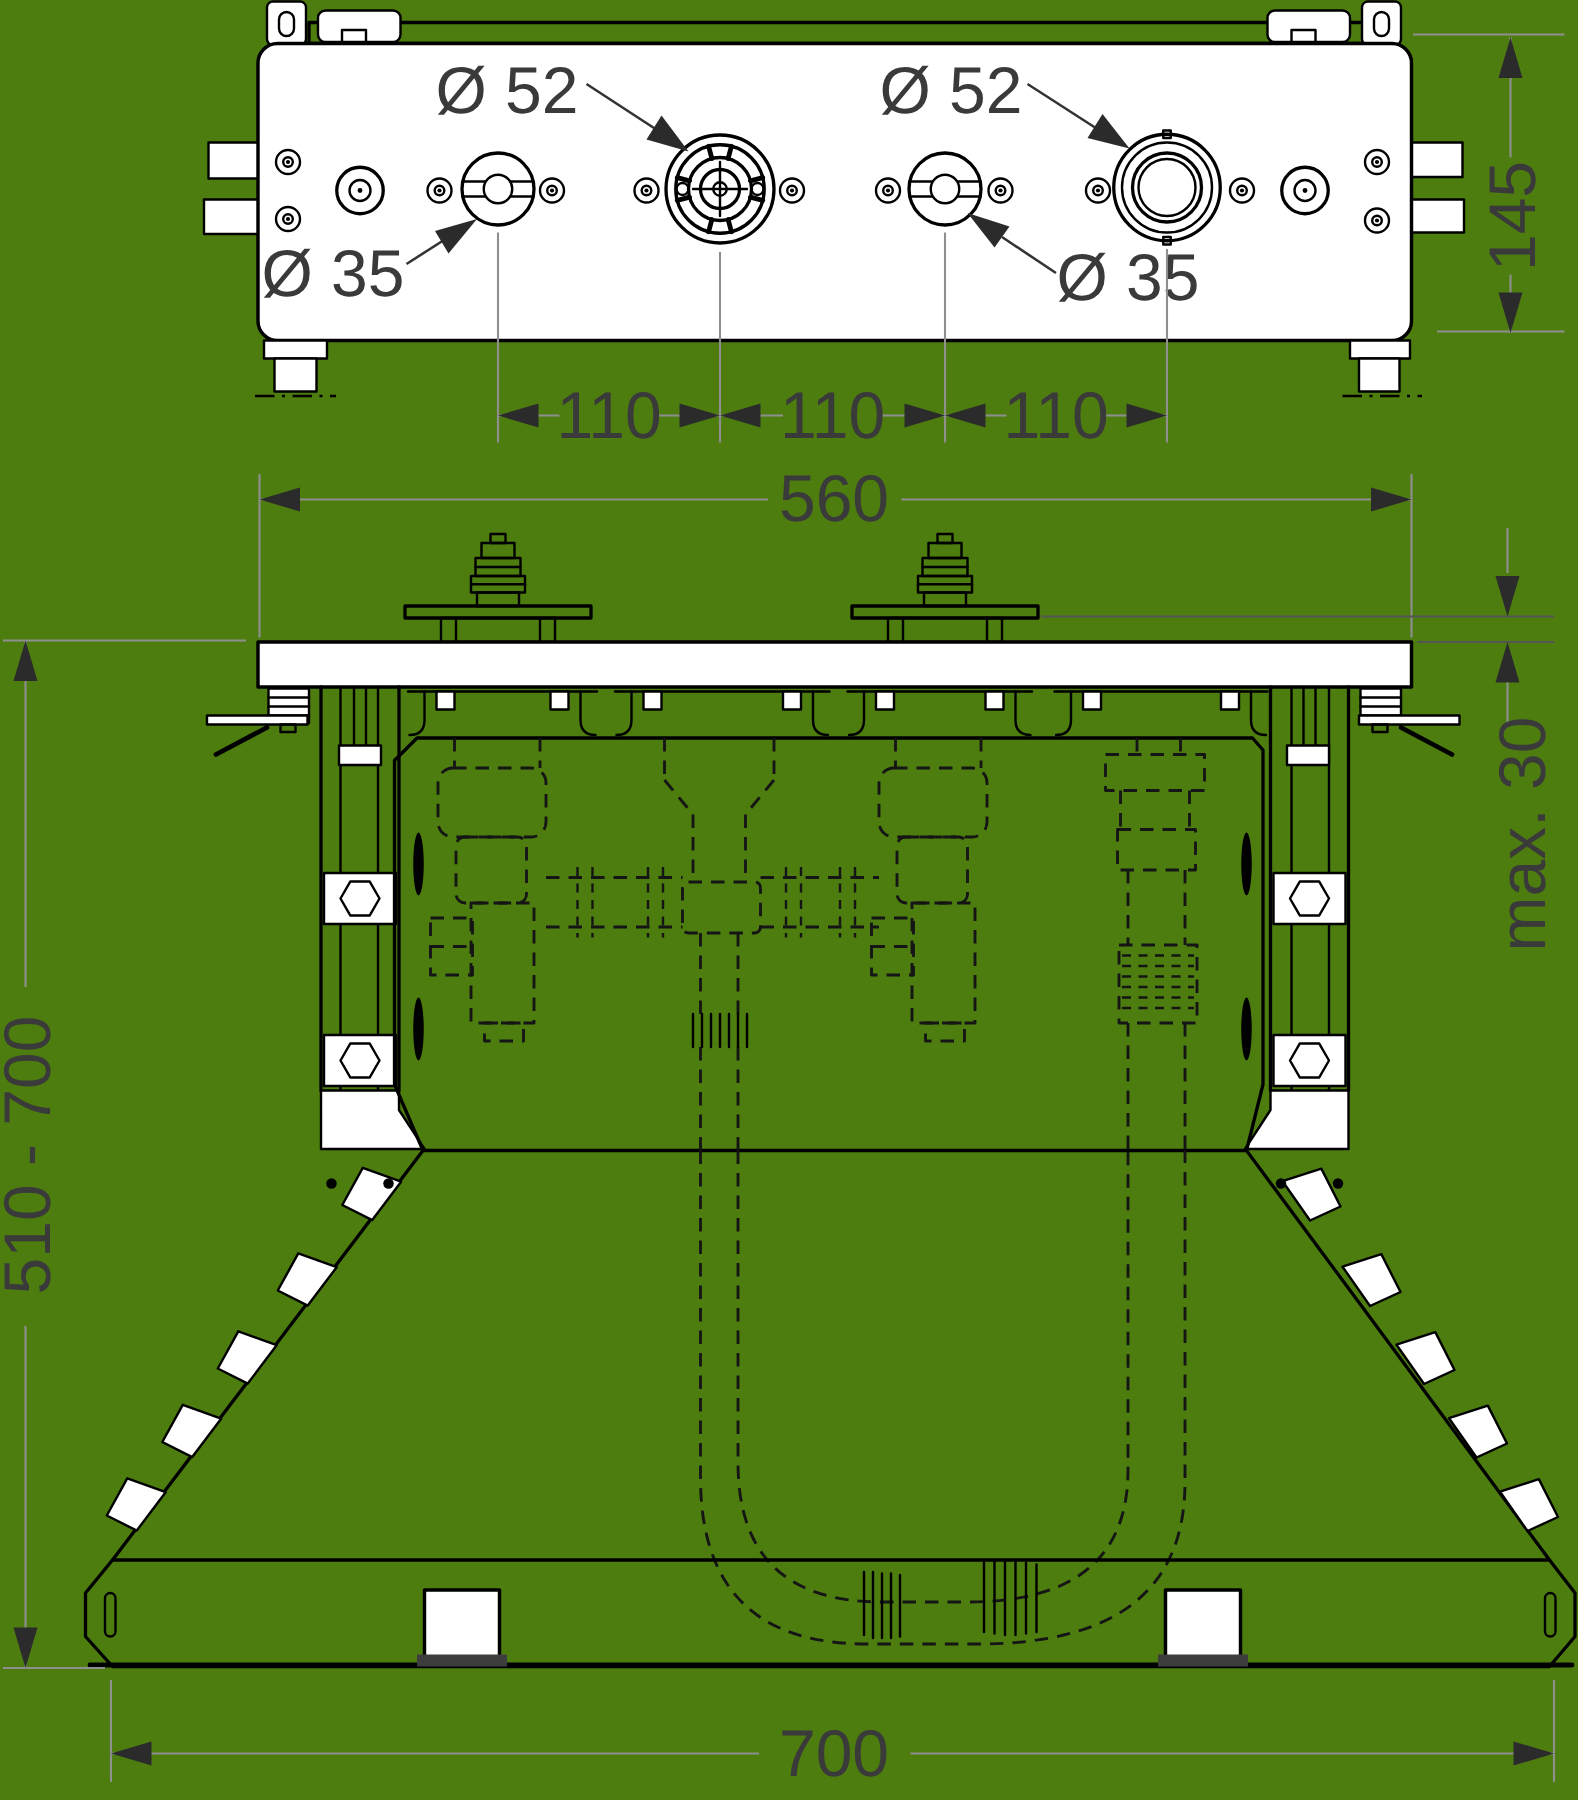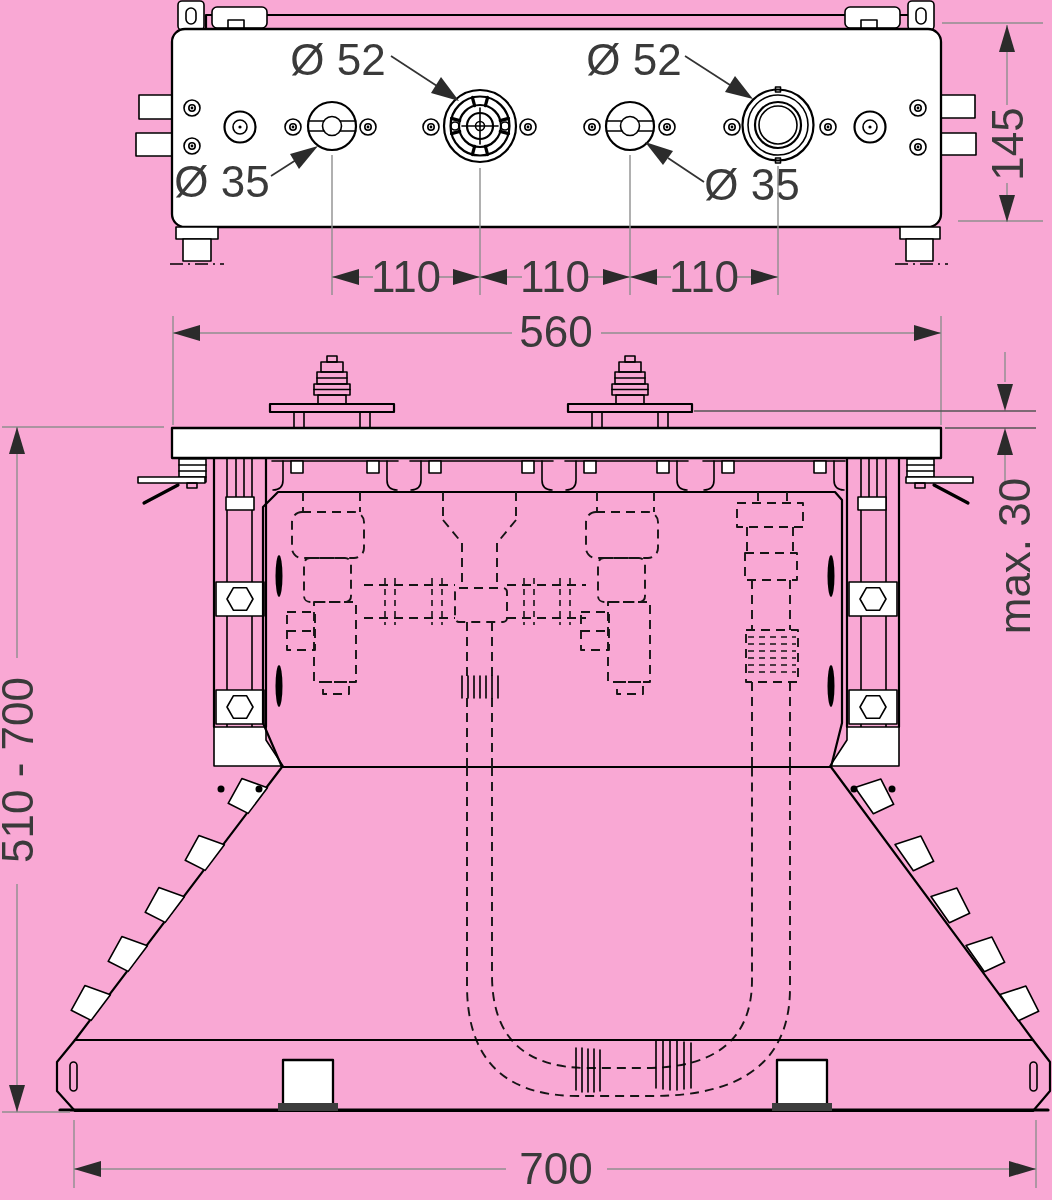--- a/index.html
+++ b/index.html
@@ -1,16 +1,16 @@
 <!DOCTYPE html>
 <html><head>
 <meta charset="utf-8">
 <style>
   html,body{margin:0;padding:0;background:#fff;}
-  .sheet{position:relative;width:1052px;height:1200px;background:#f9a8d4;overflow:hidden;}
+  .sheet{position:relative;width:1052px;height:1200px;background:#4d7c0f;overflow:hidden;}
   svg{display:block}
   .o2  {fill:none;stroke:#000;stroke-width:2.2;stroke-linejoin:round;stroke-linecap:round}
   .o15 {fill:none;stroke:#000;stroke-width:1.6;stroke-linejoin:round;stroke-linecap:round}
   .o3  {fill:none;stroke:#000;stroke-width:3.2;stroke-linecap:round}
   .wf  {fill:#fff;stroke:#000;stroke-width:2.3;stroke-linejoin:round}
   .wf15{fill:#fff;stroke:#000;stroke-width:1.6;stroke-linejoin:round}
   .dsh {fill:none;stroke:#151515;stroke-width:1.9;stroke-dasharray:9 6;stroke-linejoin:round}
   .dshf{fill:none;stroke:#151515;stroke-width:1.6;stroke-dasharray:6 5}
   .dim {fill:none;stroke:#8f8f8f;stroke-width:1.4}
   .dimd{fill:none;stroke:#555;stroke-width:1.4}

